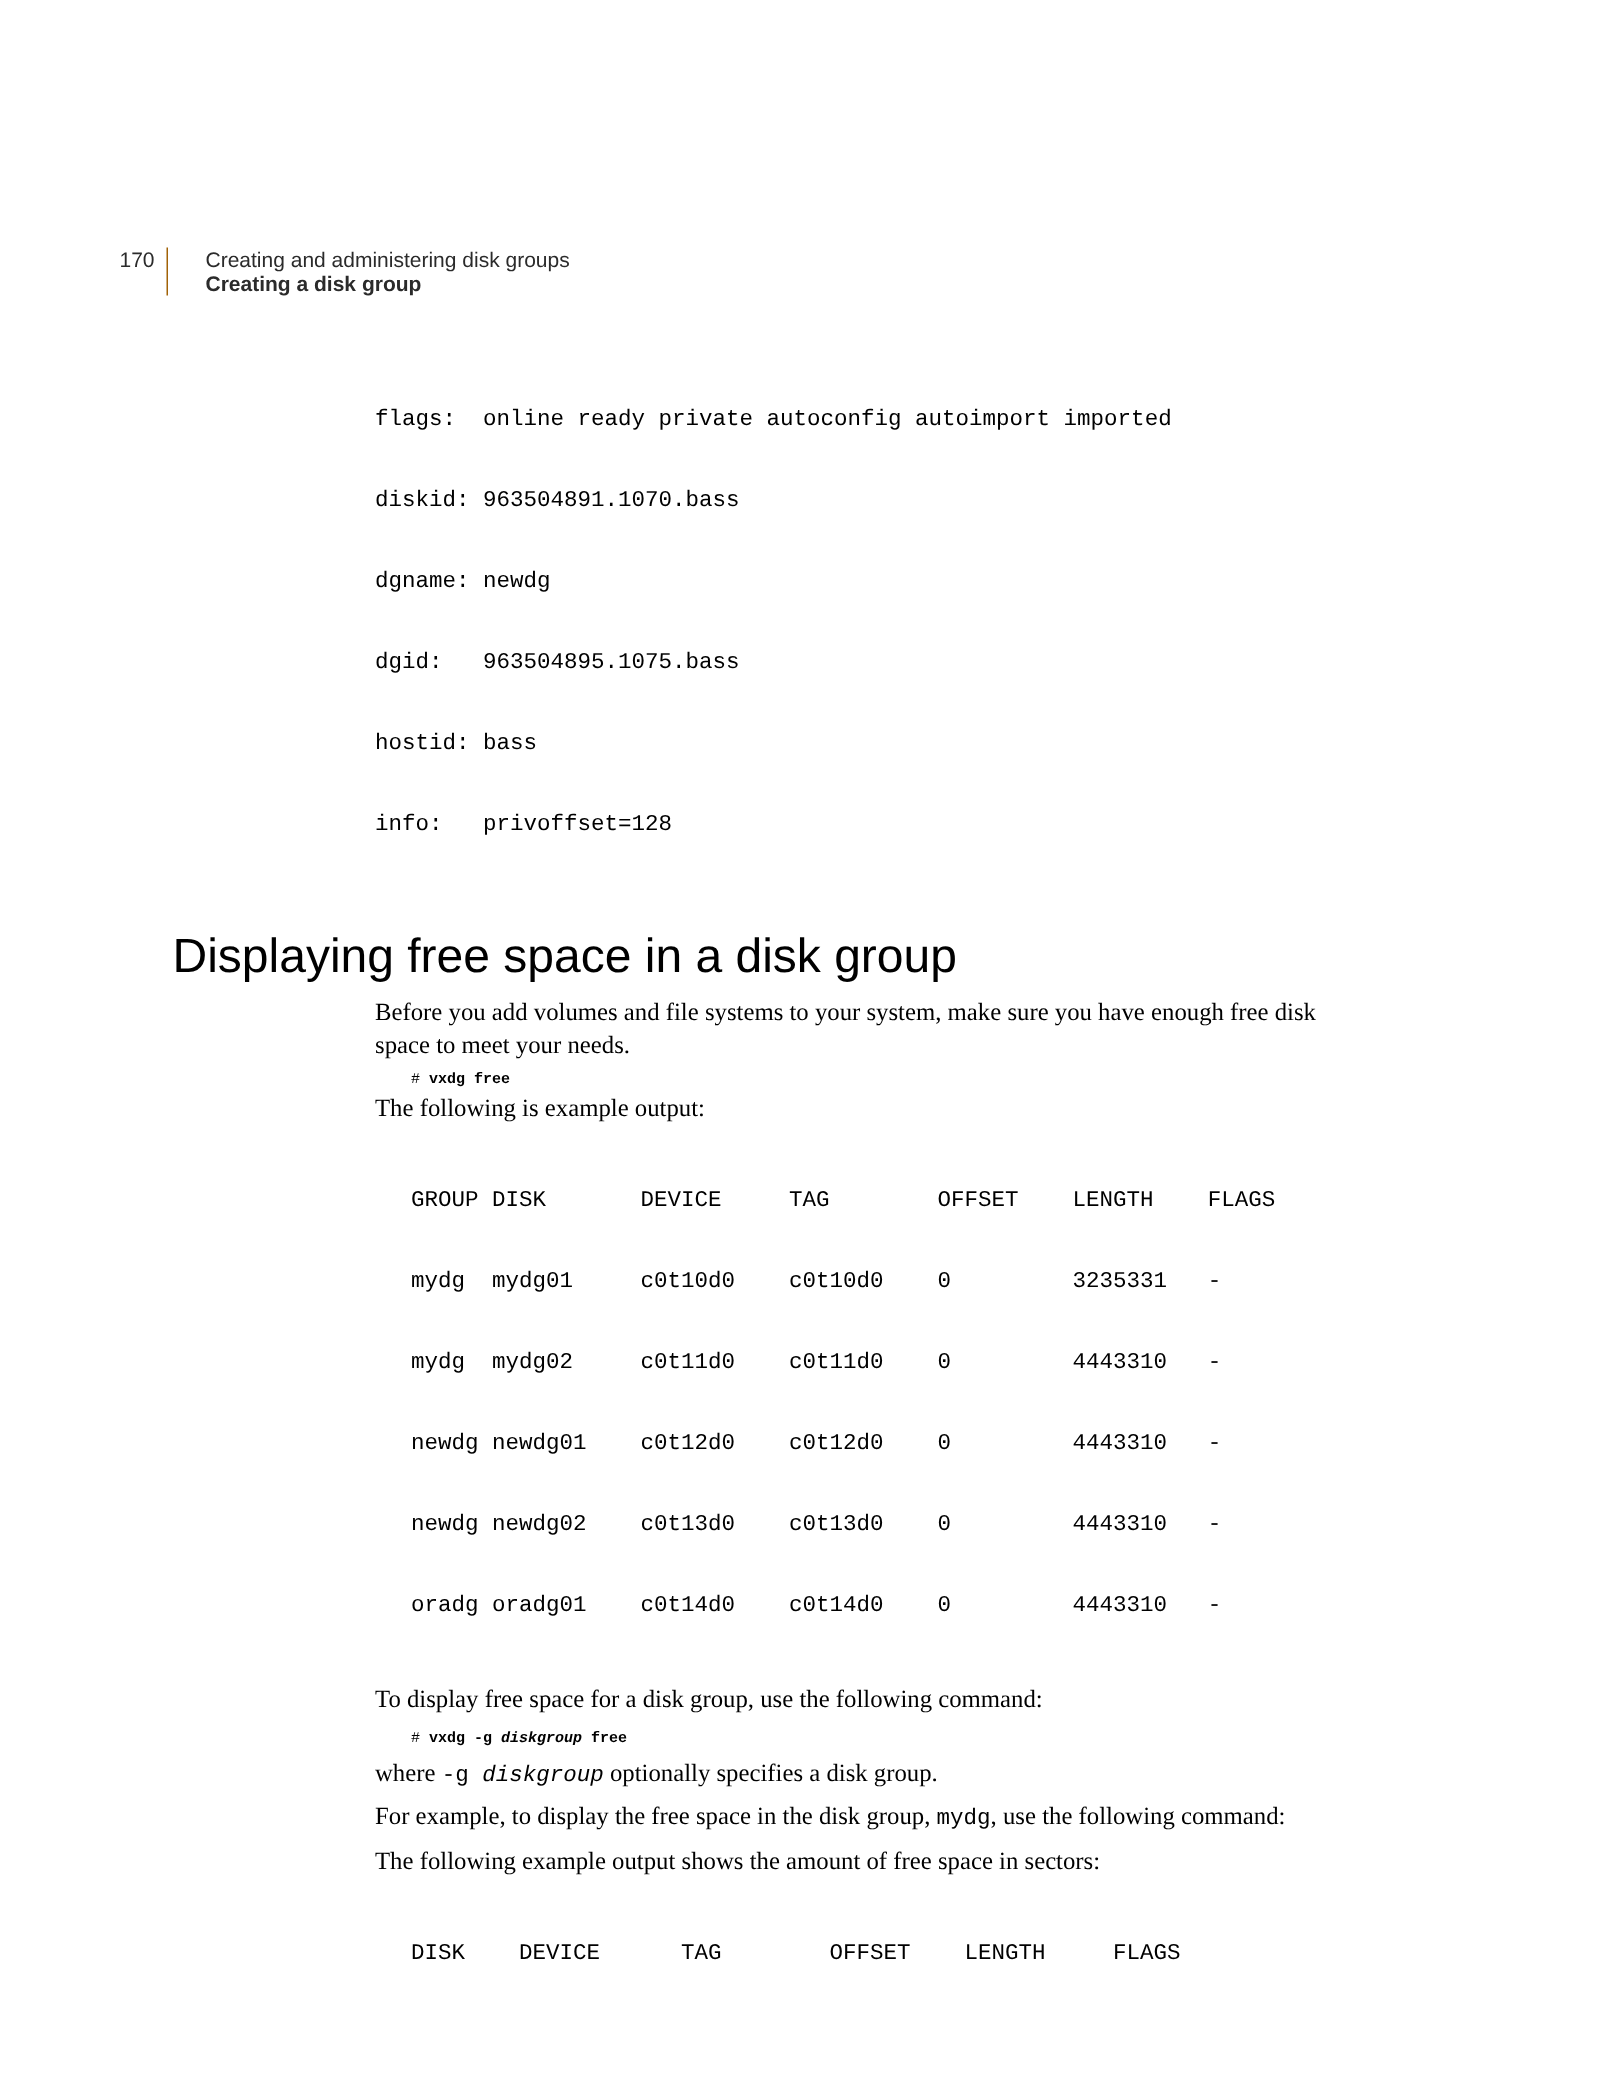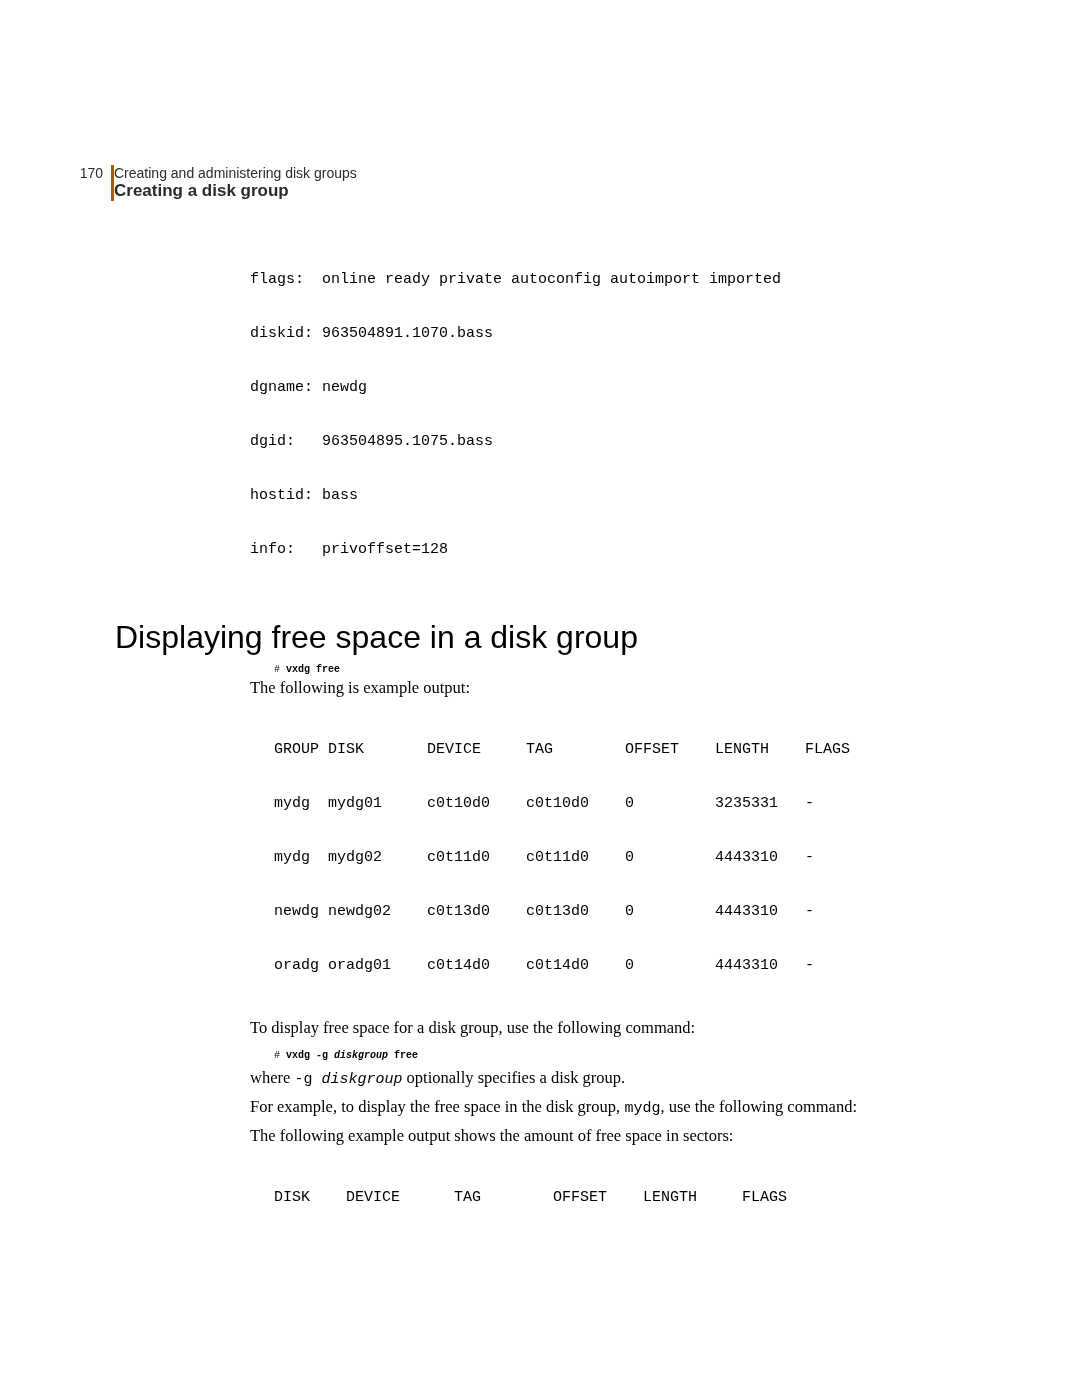--- a/index.html
+++ b/index.html
@@ -27,25 +27,25 @@
     color: #2b2b2b;
   }
   .page-number {
     width: 111px;
     text-align: right;
     padding-right: 8px;
     box-sizing: border-box;
     font-size: 14px;
   }
   .head-text {
-    border-left: 3px solid #a16207;
-    padding-left: 0;
+    border-left: 1px solid #a16207;
+    padding-left: 25px;
   }
   .head-line1 { font-weight: 400; }
-  .head-line2 { font-weight: 700; font-size: 17px; }
+  .head-line2 { font-weight: 700; font-size: 14px; }
 
   .content {
     margin-top: 70px;
   }
   .indent-block {
     margin-left: 135px;
     margin-right: 64px;
   }
   .mono {
     font-family: 'Courier New', Courier, monospace;
@@ -103,27 +103,29 @@
       <div>diskid: 963504891.1070.bass</div>
       <div>dgname: newdg</div>
       <div>dgid:   963504895.1075.bass</div>
       <div>hostid: bass</div>
       <div>info:   privoffset=128</div>
     </div>
 
     <h2 class="section">Displaying free space in a disk group</h2>
 
     <div class="indent-block">
+      <p class="body">Before you add volumes and file systems to your system, make sure you have enough free disk space to meet your needs.</p>
       <div class="cmd"><span># </span><span class="b">vxdg free</span></div>
       <p class="body" style="margin-top:2px;">The following is example output:</p>
 
       <div class="mono" style="margin-left:24px;">
         <div>GROUP DISK       DEVICE     TAG        OFFSET    LENGTH    FLAGS</div>
         <div>mydg  mydg01     c0t10d0    c0t10d0    0         3235331   -</div>
         <div>mydg  mydg02     c0t11d0    c0t11d0    0         4443310   -</div>
+        <div>newdg newdg01    c0t12d0    c0t12d0    0         4443310   -</div>
         <div>newdg newdg02    c0t13d0    c0t13d0    0         4443310   -</div>
         <div>oradg oradg01    c0t14d0    c0t14d0    0         4443310   -</div>
       </div>
 
       <p class="body">To display free space for a disk group, use the following command:</p>
       <div class="cmd" style="margin-top:10px;margin-bottom:6px;"><span># </span><span class="b">vxdg -g </span><span class="bi">diskgroup</span><span class="b"> free</span></div>
 
       <p class="body">
         <span>where </span><span class="inline-mono">-g </span><span class="inline-mono-i">diskgroup</span><span> optionally specifies a disk group.</span>
       </p>

